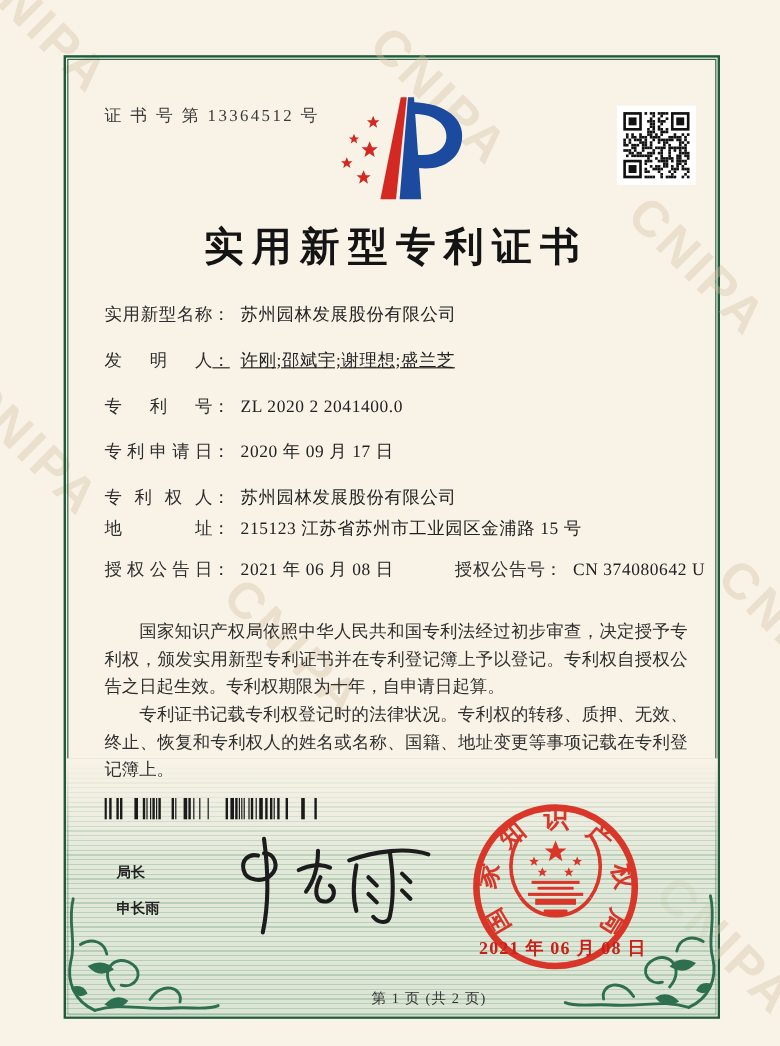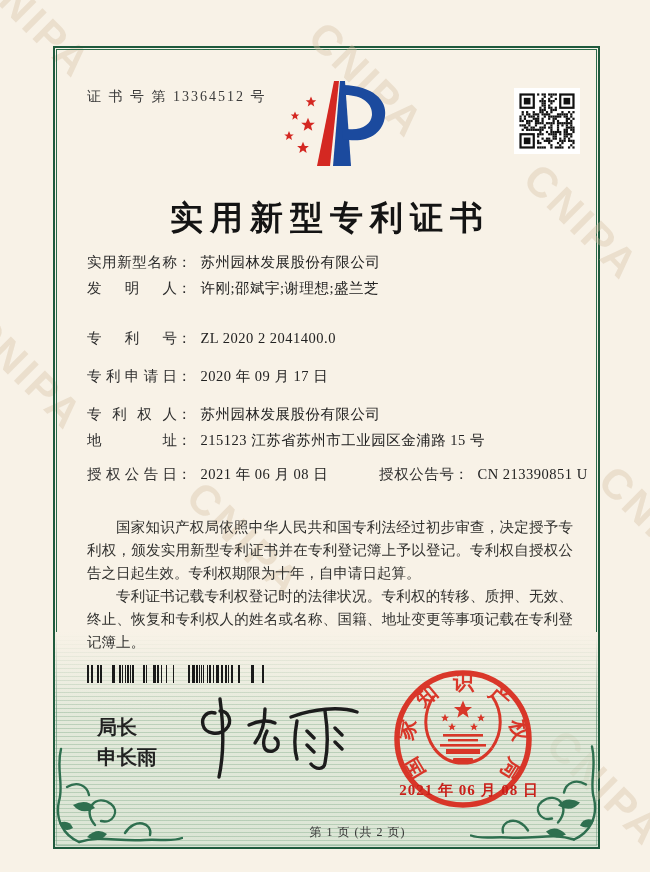--- a/index.html
+++ b/index.html
@@ -30,36 +30,36 @@
       repeating-linear-gradient(180deg, rgba(96,150,110,0.30) 0px, rgba(96,150,110,0.30) 1px, rgba(255,255,255,0) 1px, rgba(255,255,255,0) 4px),
       linear-gradient(180deg, rgba(213,228,211,0.45), rgba(208,224,206,0.72));
   }
   .wm-in{position:absolute;z-index:0;}
   .content{position:absolute;inset:0;z-index:3;}
   .cert-number{position:absolute;left:32px;top:40px;font-size:14px;letter-spacing:2px;color:#3a3a3a;}
   .logo{position:absolute;left:222px;top:28px;}
   .qr{position:absolute;left:459px;top:40px;width:64px;height:64px;background:#fff;padding:1px;}
   .title{
     position:absolute;left:0;top:136px;width:100%;text-align:center;
-    font-size:33px;font-weight:bold;letter-spacing:7px;text-indent:7px;color:#141414;margin-top:12px;
+    font-size:33px;font-weight:bold;letter-spacing:7px;text-indent:7px;color:#141414;
   }
   .fields{position:absolute;left:32px;top:205px;width:490px;font-size:14.5px;}
   .frow{position:absolute;left:0;white-space:nowrap;}
   .flabel{display:inline-block;width:90px;text-align:justify;text-align-last:justify;font-weight:500;color:#2e2e2e;}
   .colon{margin-right:9px;}
   .fvalue{letter-spacing:0.5px;color:#222;}
   .grant-right{position:absolute;left:292px;top:0;white-space:nowrap;}
   .grant-right .flabel{width:75px;}
   .paras{
     position:absolute;left:32px;top:468px;width:486px;
     font-size:14.5px;line-height:23px;text-align:justify;color:#30302e;
   }
   .paras p{margin:0;text-indent:2em;}
   .barcode{position:absolute;left:32px;top:617px;}
-  .signer{position:absolute;left:42px;top:664px;font-size:20px;font-weight:600;color:#222;line-height:30px;}
+  .signer{position:absolute;left:42px;top:664px;font-size:12px;font-weight:600;color:#222;line-height:30px;}
   .sig-svg{position:absolute;left:138px;top:643px;}
   .seal-svg{position:absolute;left:335px;top:618px;mix-blend-mode:multiply;}
   .seal-date{
     position:absolute;left:344px;top:733px;width:140px;text-align:center;
     color:#c9201a;font-size:15px;font-weight:bold;letter-spacing:1px;white-space:nowrap;
   }
   .footer{position:absolute;left:0;top:776px;width:100%;text-align:center;font-size:12px;letter-spacing:1px;color:#333;padding-left:31px;}
   .flourish{position:absolute;}
 </style>
 </head>
@@ -364,39 +364,39 @@
         <rect x="26" y="24" width="1" height="1" fill="#111"></rect>
         <rect x="26" y="26" width="1" height="1" fill="#111"></rect>
       </svg>
 
     <div class="title">实用新型专利证书</div>
 
     <div class="fields">
       <div class="frow" style="top:0px;">
         <span class="flabel">实用新型名称</span><span class="colon">：</span><span class="fvalue">苏州园林发展股份有限公司</span>
       </div>
-      <div class="frow" style="top:26px;">
+      <div class="frow" style="top:38px;text-decoration:underline;">
         <span class="flabel">发明人</span><span class="colon">：</span><span class="fvalue">许刚;邵斌宇;谢理想;盛兰芝</span>
       </div>
       <div class="frow" style="top:76px;">
         <span class="flabel">专利号</span><span class="colon">：</span><span class="fvalue">ZL 2020 2 2041400.0</span>
       </div>
       <div class="frow" style="top:114px;">
         <span class="flabel">专利申请日</span><span class="colon">：</span><span class="fvalue">2020 年 09 月 17 日</span>
       </div>
       <div class="frow" style="top:152px;">
         <span class="flabel">专利权人</span><span class="colon">：</span><span class="fvalue">苏州园林发展股份有限公司</span>
       </div>
       <div class="frow" style="top:178px;">
         <span class="flabel">地址</span><span class="colon">：</span><span class="fvalue">215123 江苏省苏州市工业园区金浦路 15 号</span>
       </div>
       <div class="frow" style="top:212px;width:490px;">
         <span class="flabel">授权公告日</span><span class="colon">：</span><span class="fvalue">2021 年 06 月 08 日</span>
         <span class="grant-right">
-          <span class="flabel">授权公告号</span><span class="colon">：</span><span class="fvalue">CN 213390851 U</span>
+          <span class="flabel">授权公告号</span><span class="colon">：</span><span class="fvalue">CN 374080642 U</span>
         </span>
       </div>
     </div>
 
     <div class="paras">
       <p>国家知识产权局依照中华人民共和国专利法经过初步审查，决定授予专利权，颁发实用新型专利证书并在专利登记簿上予以登记。专利权自授权公告之日起生效。专利权期限为十年，自申请日起算。</p>
       <p>专利证书记载专利权登记时的法律状况。专利权的转移、质押、无效、终止、恢复和专利权人的姓名或名称、国籍、地址变更等事项记载在专利登记簿上。</p>
     </div>
 
     <svg class="barcode" id="barcode-svg" width="178" height="18" viewBox="0 0 178 18">

